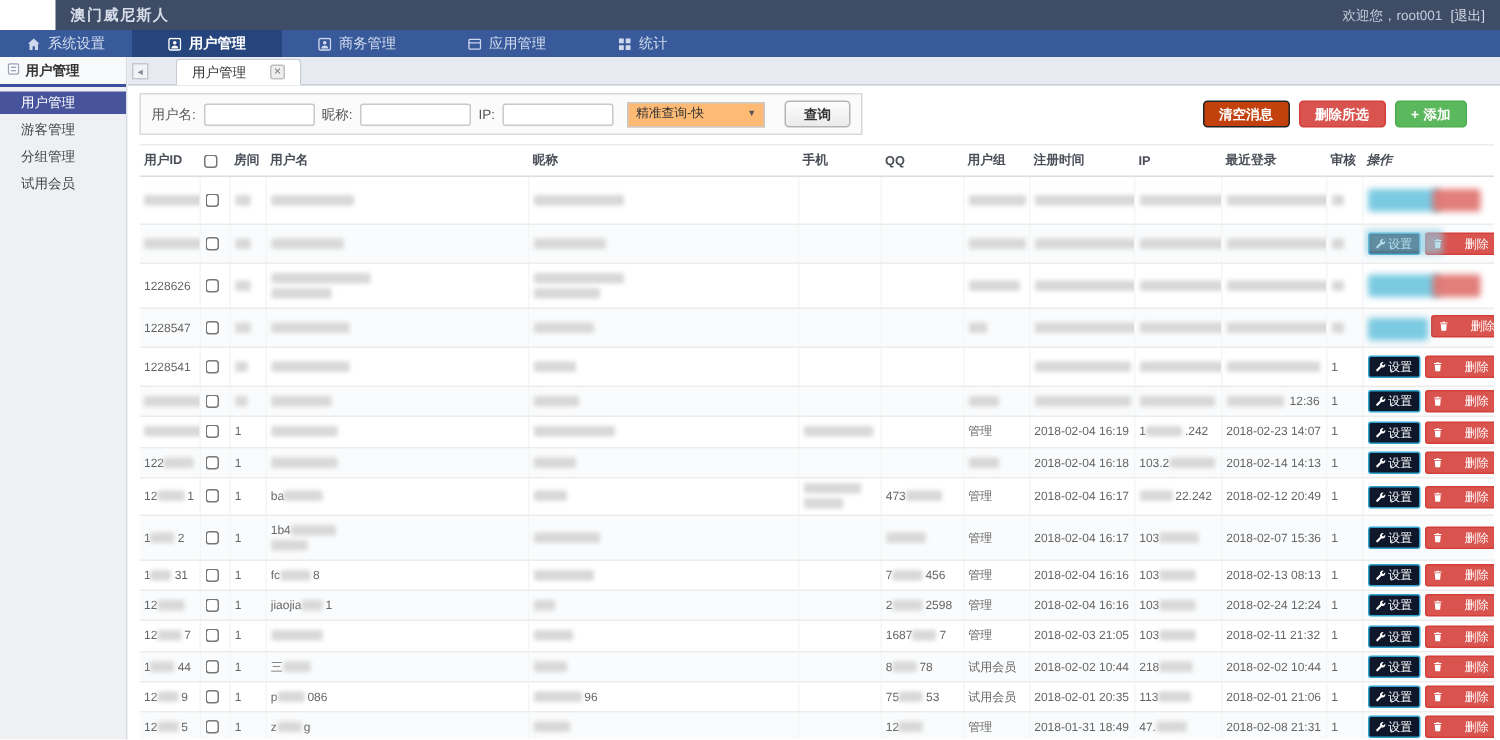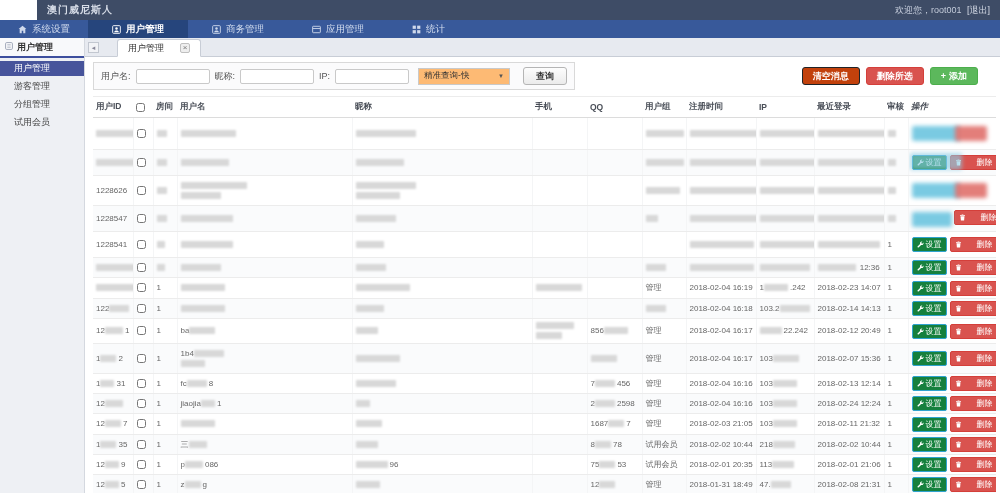--- a/index.html
+++ b/index.html
@@ -68,21 +68,21 @@
   td { font-size:8px; padding:2px 3px; border-bottom:1px solid #ececec; border-right:1px solid #f4f5f6;
        white-space:nowrap; overflow:hidden; line-height:10px; vertical-align:middle; }
   td:last-child { border-right:none; }
   tbody tr:nth-child(even) td { background:#fafbfc; }
   .blur { display:inline-block; height:7px; background:#d8d8d8; border-radius:1px; filter:blur(1.3px);
           vertical-align:middle; margin:1px 2px 1px 0; }
   input[type=checkbox] { width:9px; height:9px; vertical-align:middle; }
 
   .op-btn { color:#fff; font-size:8px; border-radius:2px; padding:1px 4px; display:inline-flex; align-items:center;
             gap:2px; margin-right:3px; cursor:pointer; border:1px solid transparent; font-family:inherit; }
-  .btn-set { background:#15803d; border-color:#2fa3ce; }
+  .btn-set { background:#0f172a; border-color:#2fa3ce; }
   .btn-del { background:#d9534f; border-color:#d43f3a;gap:15px; }
   .oicon { width:7px; height:7px; display:block; }
   .blob { display:inline-block; height:15px; border-radius:2px; filter:blur(2.2px); vertical-align:middle; }
   .blob-cyan { width:48px; background:rgba(108,196,223,.9); }
   .blob-red  { width:32px; background:rgba(224,112,108,.9); margin-left:-5px; }
   .blob-cyan.small { width:40px; margin-right:2px; }
   .ops-wrap { position:relative; display:inline-block; }
   .ops-overlay { position:absolute; left:-2px; top:-2px; width:52px; height:17px;
                  background:rgba(140,205,228,.65); filter:blur(2px); border-radius:2px; }
 </style>
@@ -392,21 +392,21 @@
                     <span>删除</span>
                   </button></span></td>
             </tr>
             <tr style="height: 24px;">
               <td><span>12</span><span class="blur" style="width: 18px;"></span><span>1</span></td>
               <td><input type="checkbox" style=""></td>
               <td><span>1</span></td>
               <td><span>ba</span><span class="blur" style="width: 26px;"></span></td>
               <td><span class="blur" style="width: 22px;"></span></td>
               <td><span class="blur" style="width: 38px;"></span><br><span class="blur" style="width: 26px;"></span></td>
-              <td><span>856</span><span class="blur" style="width: 24px;"></span></td>
+              <td><span>473</span><span class="blur" style="width: 24px;"></span></td>
               <td><span>管理</span></td>
               <td><span>2018-02-04 16:17</span></td>
               <td><span class="blur" style="width: 22px;"></span><span>22.242</span></td>
               <td><span>2018-02-12 20:49</span></td>
               <td><span>1</span></td>
               <td><span><button class="op-btn btn-set">
                     <svg class="oicon" viewBox="0 0 14 14">
                       <path fill="#fff" d="M12.9 3.1a3.6 3.6 0 0 1-4.7 4.7l-4.6 4.6a1.45 1.45 0 1 1-2-2l4.6-4.6a3.6 3.6 0 0 1 4.7-4.7L8.6 3.4l.6 1.4 1.4.6z"></path>
                     </svg>
                     <span>设置</span>
@@ -446,21 +446,21 @@
               <td><span>1</span><span class="blur" style="width: 14px;"></span><span>31</span></td>
               <td><input type="checkbox" style=""></td>
               <td><span>1</span></td>
               <td><span>fc</span><span class="blur" style="width: 20px;"></span><span>8</span></td>
               <td><span class="blur" style="width: 40px;"></span></td>
               <td></td>
               <td><span>7</span><span class="blur" style="width: 20px;"></span><span>456</span></td>
               <td><span>管理</span></td>
               <td><span>2018-02-04 16:16</span></td>
               <td><span>103</span><span class="blur" style="width: 24px;"></span></td>
-              <td><span>2018-02-13 12:14</span></td>
+              <td><span>2018-02-13 08:13</span></td>
               <td><span>1</span></td>
               <td><span><button class="op-btn btn-set">
                     <svg class="oicon" viewBox="0 0 14 14">
                       <path fill="#fff" d="M12.9 3.1a3.6 3.6 0 0 1-4.7 4.7l-4.6 4.6a1.45 1.45 0 1 1-2-2l4.6-4.6a3.6 3.6 0 0 1 4.7-4.7L8.6 3.4l.6 1.4 1.4.6z"></path>
                     </svg>
                     <span>设置</span>
                   </button><button class="op-btn btn-del">
                     <svg class="oicon" viewBox="0 0 14 14">
                       <path fill="#fff" d="M5.5 1h3l.5 1H12v1.4H2V2h3zM3 4.4h8L10.2 13H3.8z"></path>
                     </svg>
@@ -511,21 +511,21 @@
                     </svg>
                     <span>设置</span>
                   </button><button class="op-btn btn-del">
                     <svg class="oicon" viewBox="0 0 14 14">
                       <path fill="#fff" d="M5.5 1h3l.5 1H12v1.4H2V2h3zM3 4.4h8L10.2 13H3.8z"></path>
                     </svg>
                     <span>删除</span>
                   </button></span></td>
             </tr>
             <tr style="height: 20px;">
-              <td><span>1</span><span class="blur" style="width: 16px;"></span><span>35</span></td>
+              <td><span>1</span><span class="blur" style="width: 16px;"></span><span>44</span></td>
               <td><input type="checkbox" style=""></td>
               <td><span>1</span></td>
               <td><span>三</span><span class="blur" style="width: 18px;"></span></td>
               <td><span class="blur" style="width: 22px;"></span></td>
               <td></td>
               <td><span>8</span><span class="blur" style="width: 16px;"></span><span>78</span></td>
               <td><span>试用会员</span></td>
               <td><span>2018-02-02 10:44</span></td>
               <td><span>218</span><span class="blur" style="width: 22px;"></span></td>
               <td><span>2018-02-02 10:44</span></td>

